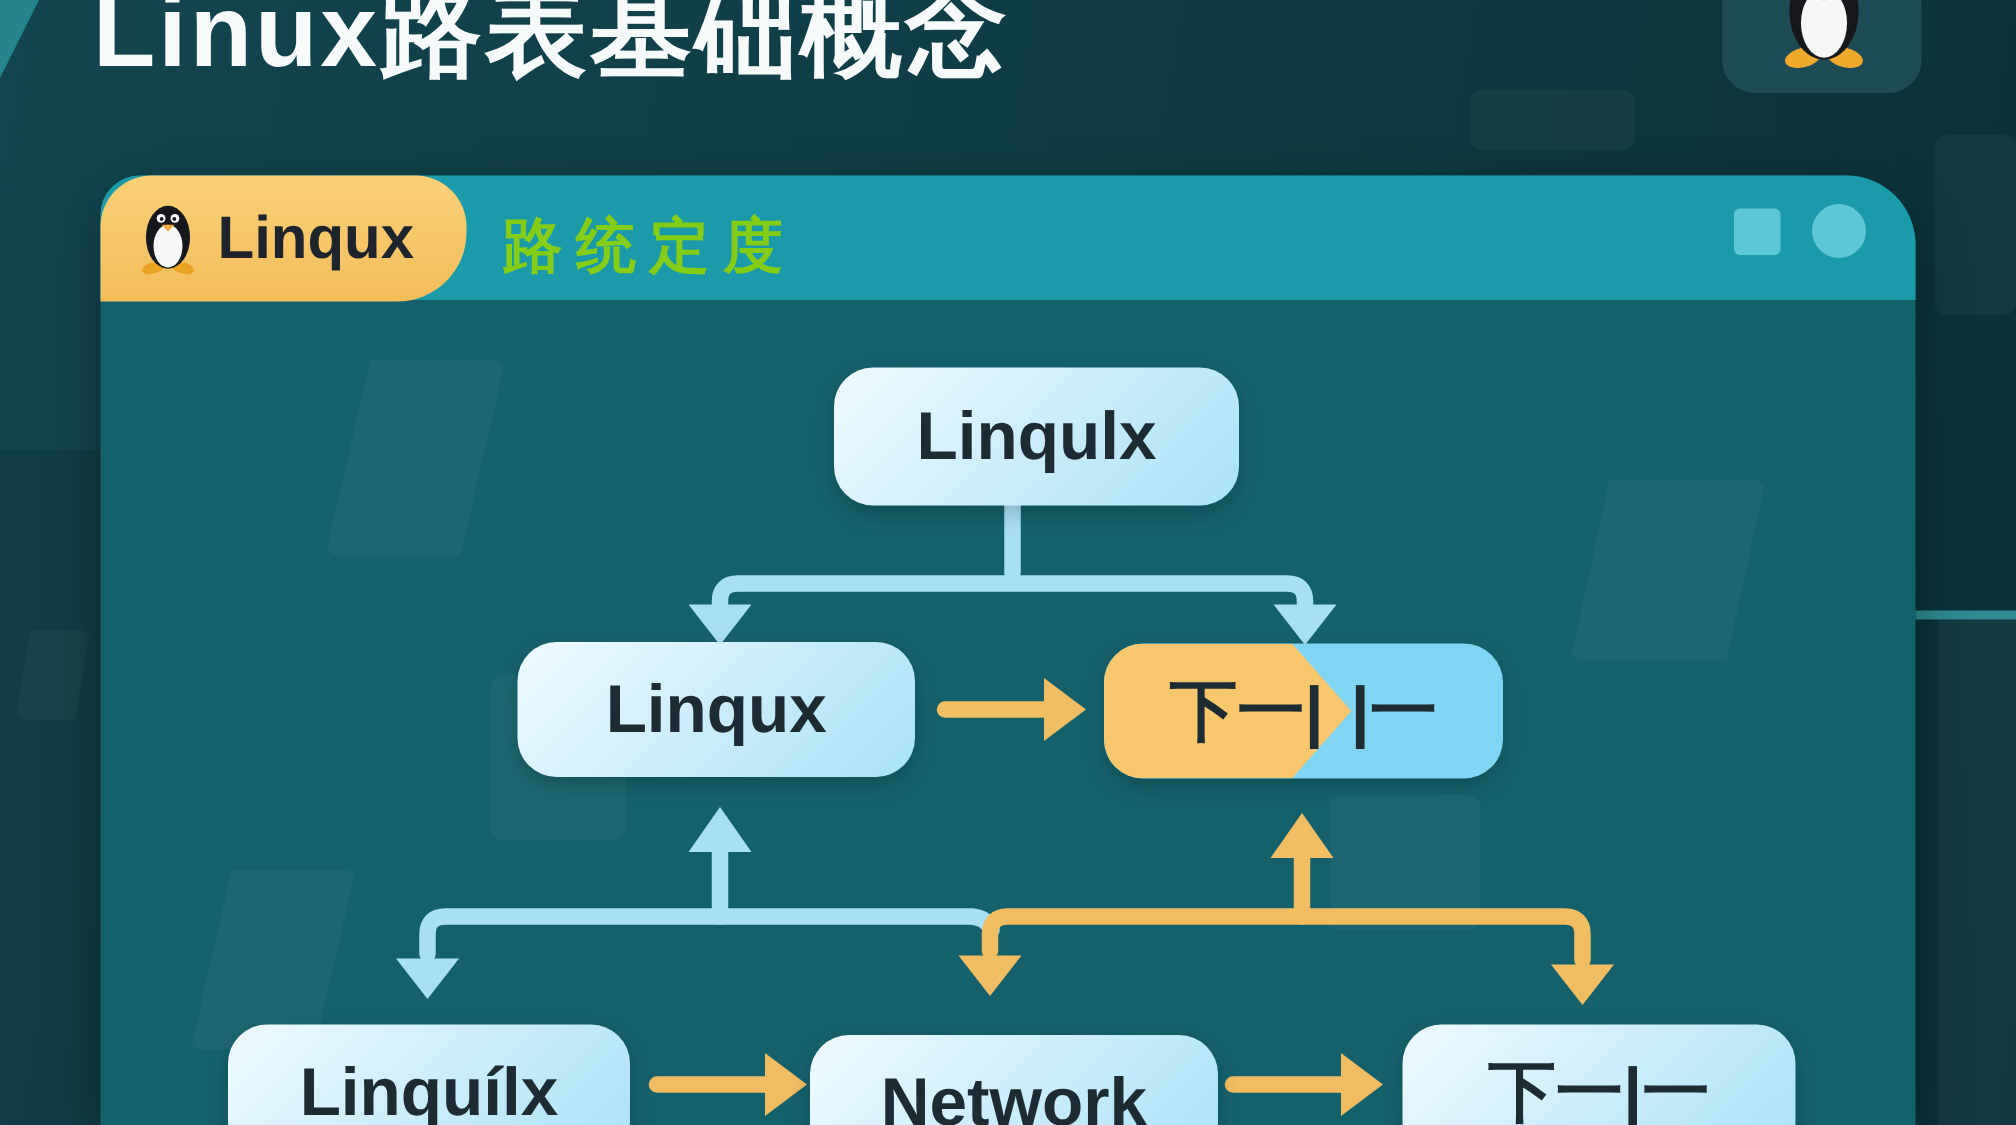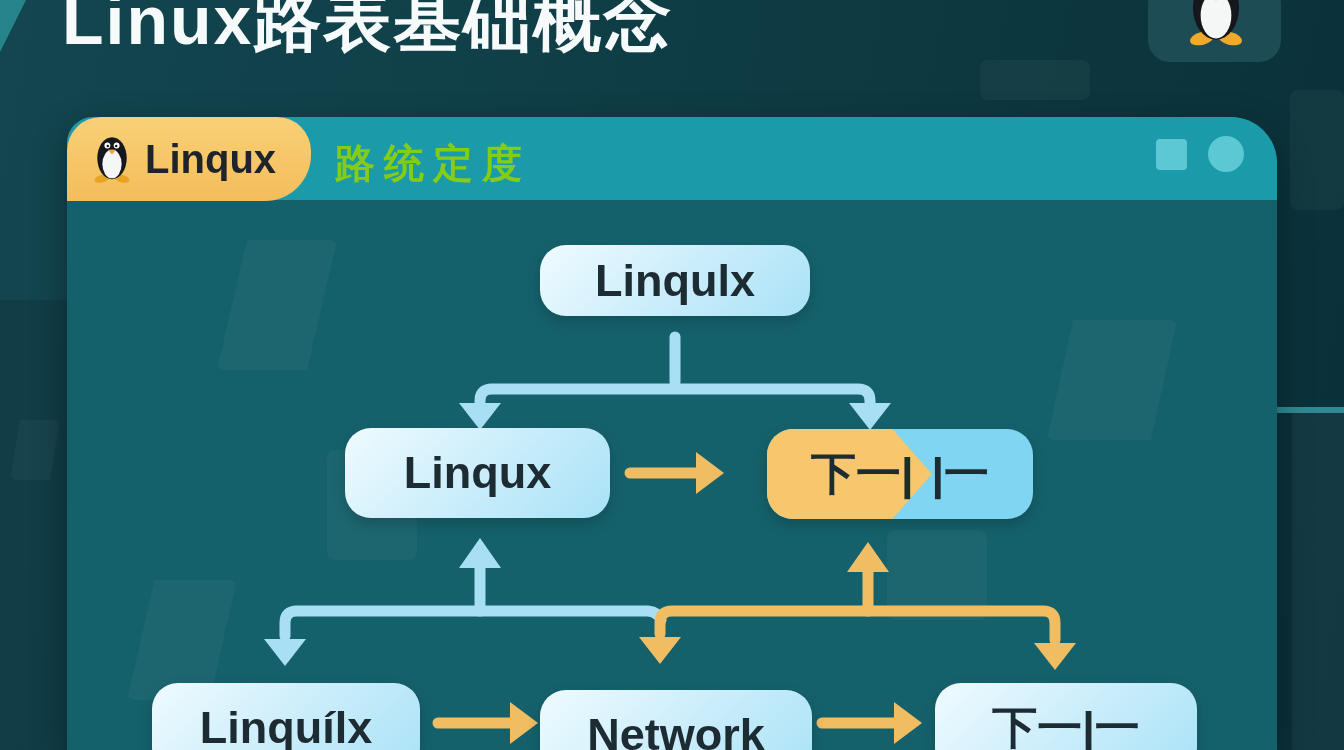--- a/index.html
+++ b/index.html
@@ -68,23 +68,23 @@
   
   .arrow-layer { position:absolute; left:0; top:0; width:1344px; height:750px; }
   .node {
     position:absolute; display:flex; align-items:center; justify-content:center;
     border-radius:26px;
     background:linear-gradient(135deg,#effbff 0%,#cdeefb 48%,#a9e2f7 100%);
     font-size:45px; font-weight:700; color:#1d2b33;
     box-shadow:0 6px 14px rgba(0,0,0,.18);
     white-space:nowrap;
   }
-  .node-root   { left:540px; top:245px; width:270px; height:71px; }
+  .node-root   { left:556px; top:245px; width:270px; height:92px; }
   .node-midl   { left:345px; top:428px; width:265px; height:90px; }
-  .node-midr   { left:767px; top:429px; width:266px; height:90px;
+  .node-midr   { left:736px; top:429px; width:266px; height:90px;
                  background:#7fd5f2; overflow:hidden; }
   .node-midr .orange-half {
     position:absolute; left:0; top:0; width:62%; height:100%;
     background:#f8c76d;
     clip-path:polygon(0 0,76% 0,100% 50%,76% 100%,0 100%);
   }
   .node-midr .seg { position:relative; z-index:1; }
   .node-midr .seg-l { margin-right:18px; }
   .node-botl   { left:152px; top:683px; width:268px; height:90px; }
   .node-botm   { left:540px; top:690px; width:272px; height:90px; }

